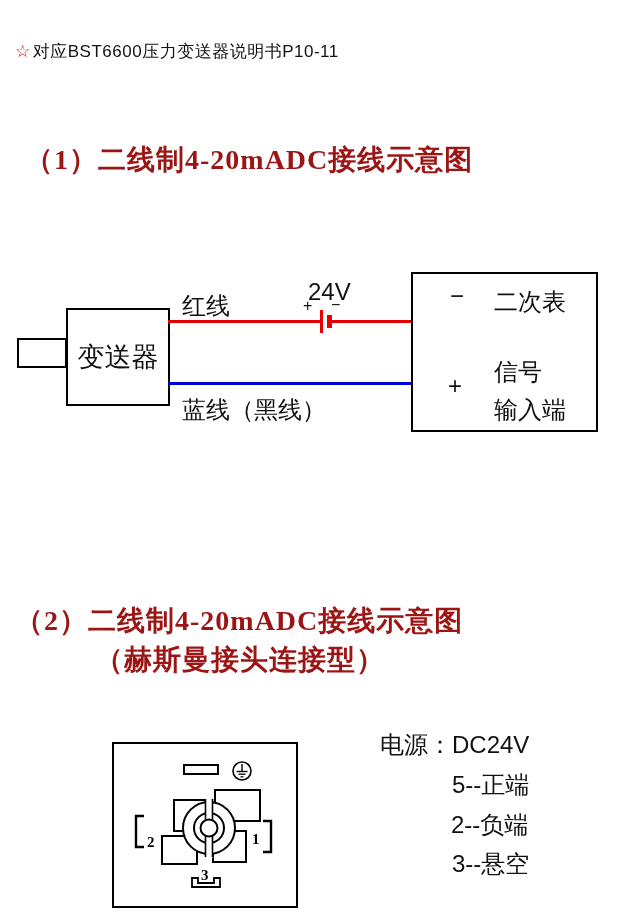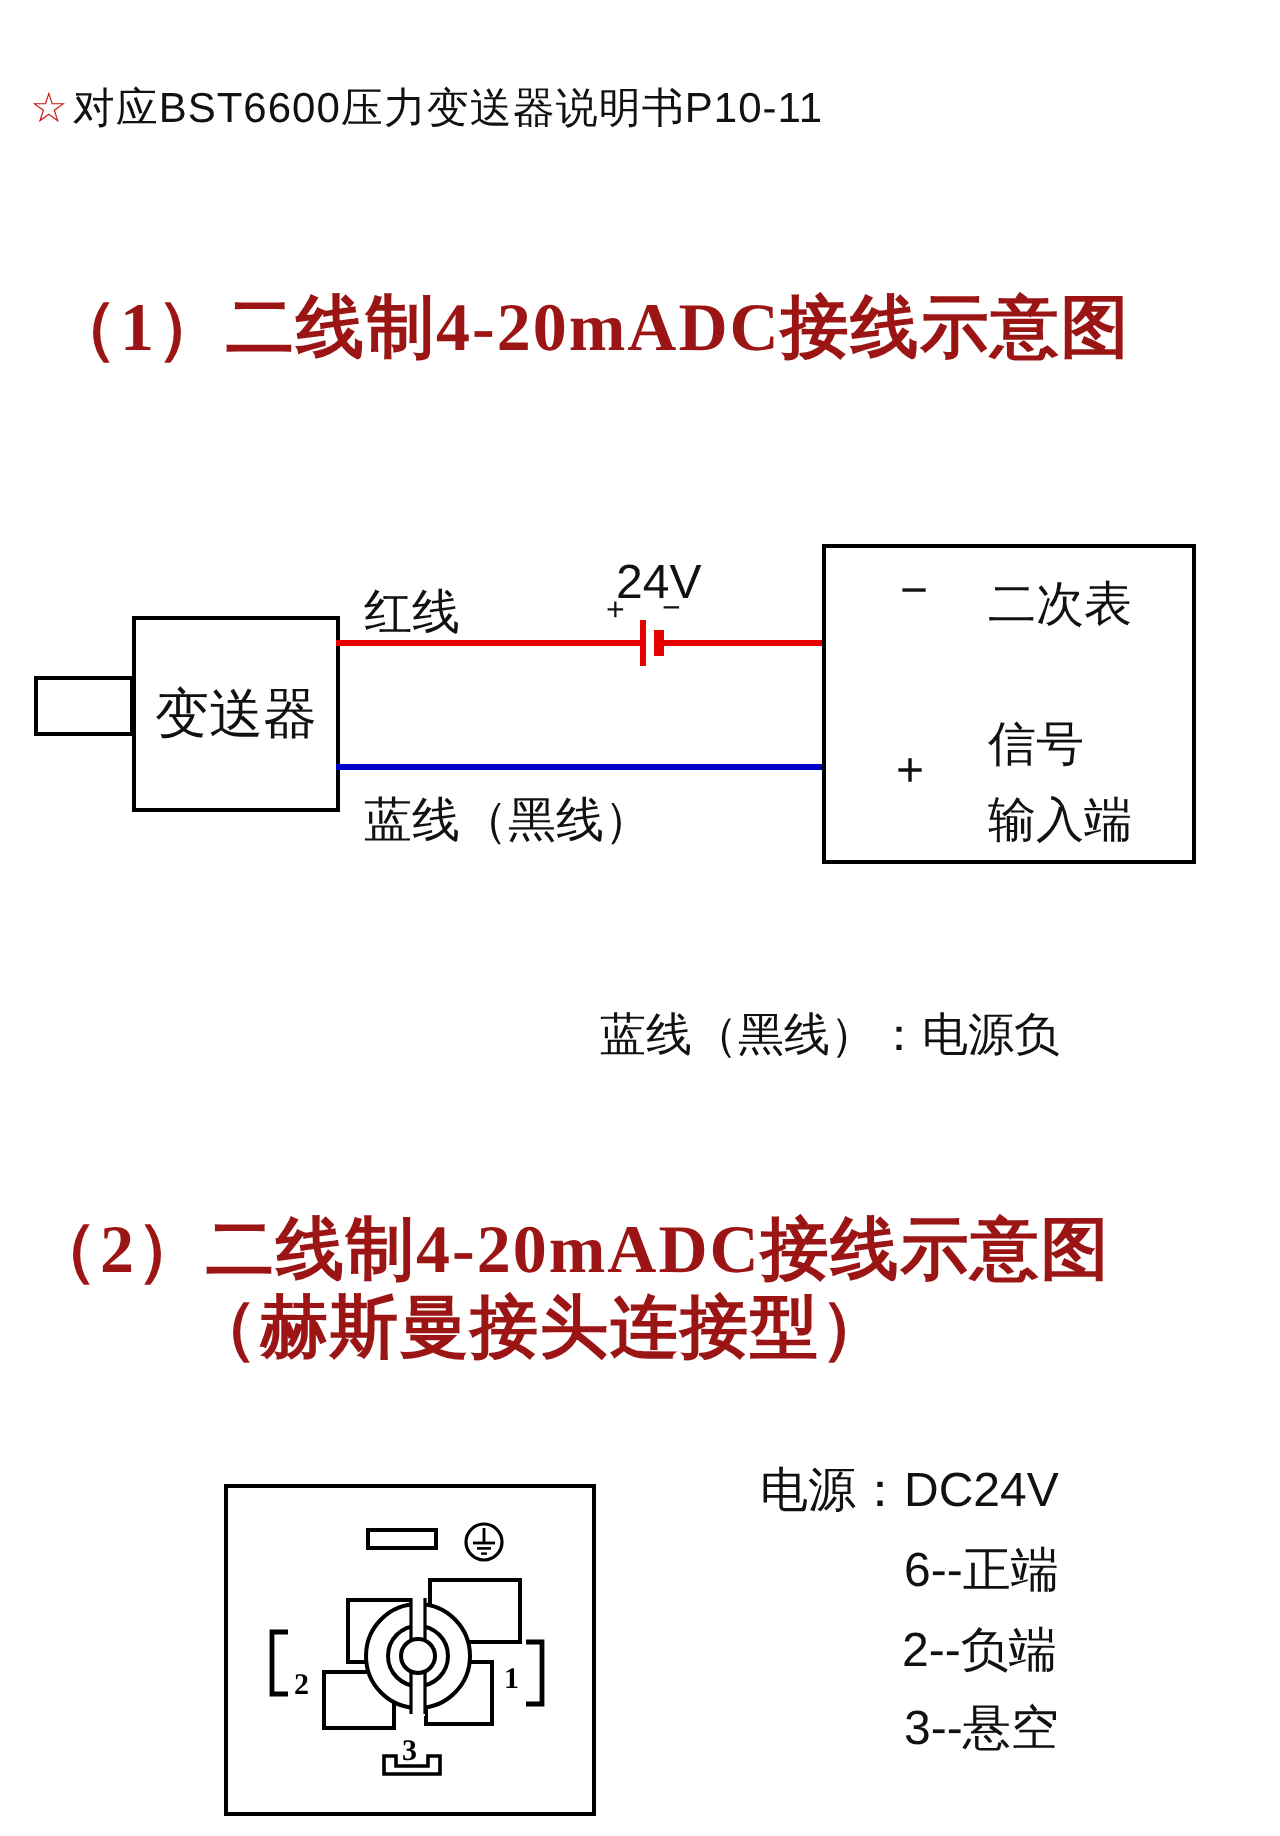--- a/index.html
+++ b/index.html
@@ -1,25 +1,25 @@
 <!DOCTYPE html>
 <html><head>
 <meta charset="utf-8">
 <style>
   html,body{margin:0;padding:0;background:#ffffff;}
   #page{
     position:relative;width:640px;height:918px;background:#ffffff;overflow:hidden;
     font-family:"Liberation Sans","DejaVu Sans",sans-serif;color:#111;
   }
   .abs{position:absolute;}
-  .hdr{font-size:21px;letter-spacing:0.5px;white-space:nowrap;}
+  .hdr{font-size:17px;letter-spacing:0.5px;white-space:nowrap;}
   .star{color:#cc1111;margin-right:2px;}
   .sec-h{
     font-family:"Liberation Serif","DejaVu Serif",serif;
-    font-weight:bold;color:#9b1515;font-size:34px;letter-spacing:1px;white-space:nowrap;
+    font-weight:bold;color:#9b1515;font-size:28px;letter-spacing:1px;white-space:nowrap;
   }
   .boxed{border:2px solid #000;background:#fff;box-sizing:border-box;}
   .lbl{font-size:24px;white-space:nowrap;}
   .lbl-sm{font-size:16px;white-space:nowrap;}
   .wire{height:3px;}
   .note{font-size:23px;white-space:nowrap;}
   .center-flex{display:flex;align-items:center;justify-content:center;}
   svg{display:block;}
 </style>
 </head>
@@ -53,21 +53,20 @@
   <div class="abs lbl-sm" style="left:331px;top:296px;">−</div>
 
   <div class="abs boxed" style="left:411px;top:272px;width:187px;height:160px;">
     <span class="abs lbl" style="left:37px;top:8px;">−</span>
     <span class="abs lbl" style="left:81px;top:12px;">二次表</span>
     <span class="abs lbl" style="left:81px;top:82px;">信号</span>
     <span class="abs lbl" style="left:35px;top:98px;">+</span>
     <span class="abs lbl" style="left:81px;top:120px;">输入端</span>
   </div>
 
-  <div class="abs note" style="left:300px;top:502px;">蓝线（黑线）：电源负</div>
 
   <div class="abs sec-h" style="left:15px;top:602px;">（2）二线制4-20mADC接线示意图</div>
   <div class="abs sec-h" style="left:95px;top:641px;">（赫斯曼接头连接型）</div>
 
   <div class="abs" style="left:112px;top:742px;">
     <svg width="186" height="166" viewBox="0 0 186 166">
 
       <rect x="1" y="1" width="184" height="164" fill="#ffffff" stroke="#000" stroke-width="2"></rect>
 
       <rect x="72" y="23" width="34" height="9" fill="#ffffff" stroke="#000" stroke-width="2"></rect>
@@ -99,17 +98,17 @@
 
       <path d="M151,79 L159,79 L159,110 L151,110" fill="none" stroke="#000" stroke-width="2.4"></path>
       <text x="140" y="102" font-size="15" font-weight="bold" font-family="Liberation Serif, DejaVu Serif, serif" fill="#000">1</text>
 
       <path d="M80,136 L80,145 L108,145 L108,136 L102,136 L102,141 L86,141 L86,136 Z" fill="#ffffff" stroke="#000" stroke-width="1.8"></path>
       <text x="89" y="138" font-size="15" font-weight="bold" font-family="Liberation Serif, DejaVu Serif, serif" fill="#000">3</text>
     </svg>
   </div>
 
   <div class="abs lbl" style="left:380px;top:729px;">电源：DC24V</div>
-  <div class="abs lbl" style="left:452px;top:769px;">6--正端</div>
+  <div class="abs lbl" style="left:452px;top:769px;">5--正端</div>
   <div class="abs lbl" style="left:451px;top:809px;">2--负端</div>
   <div class="abs lbl" style="left:452px;top:848px;">3--悬空</div>
 
 </div>
 
 </body></html>

